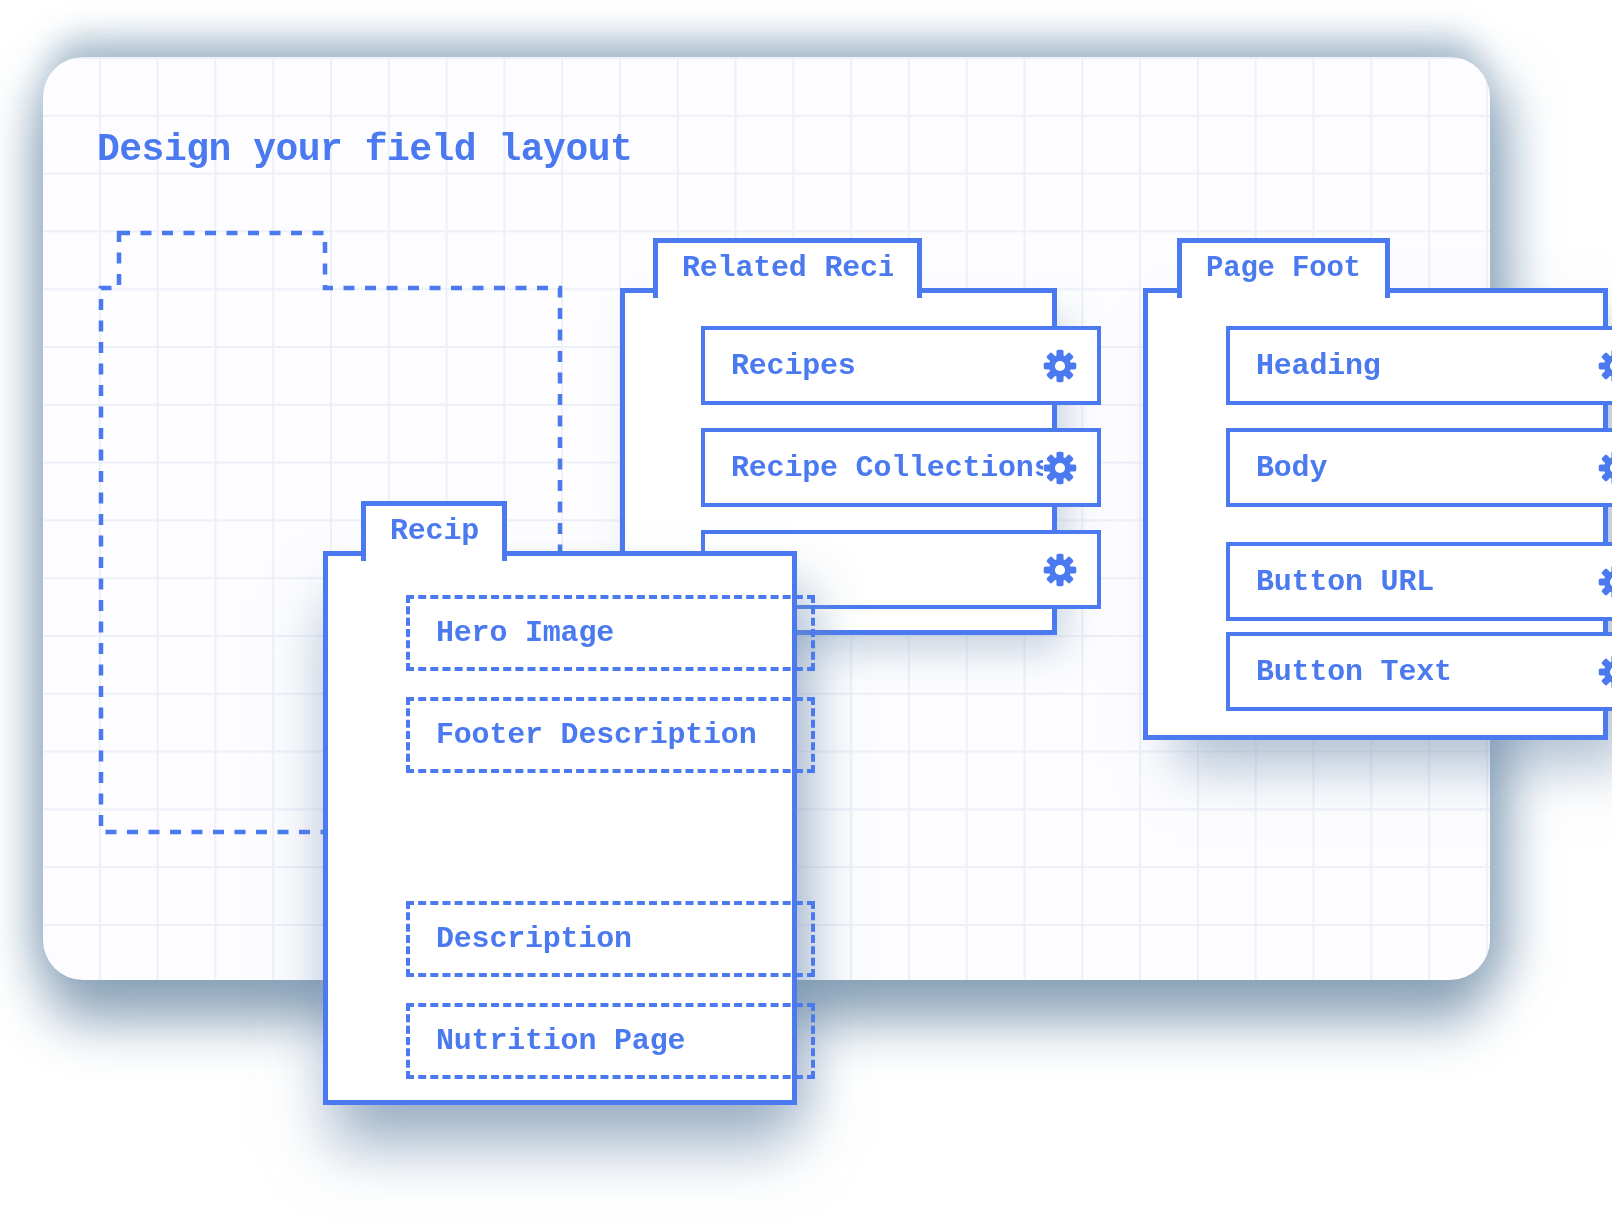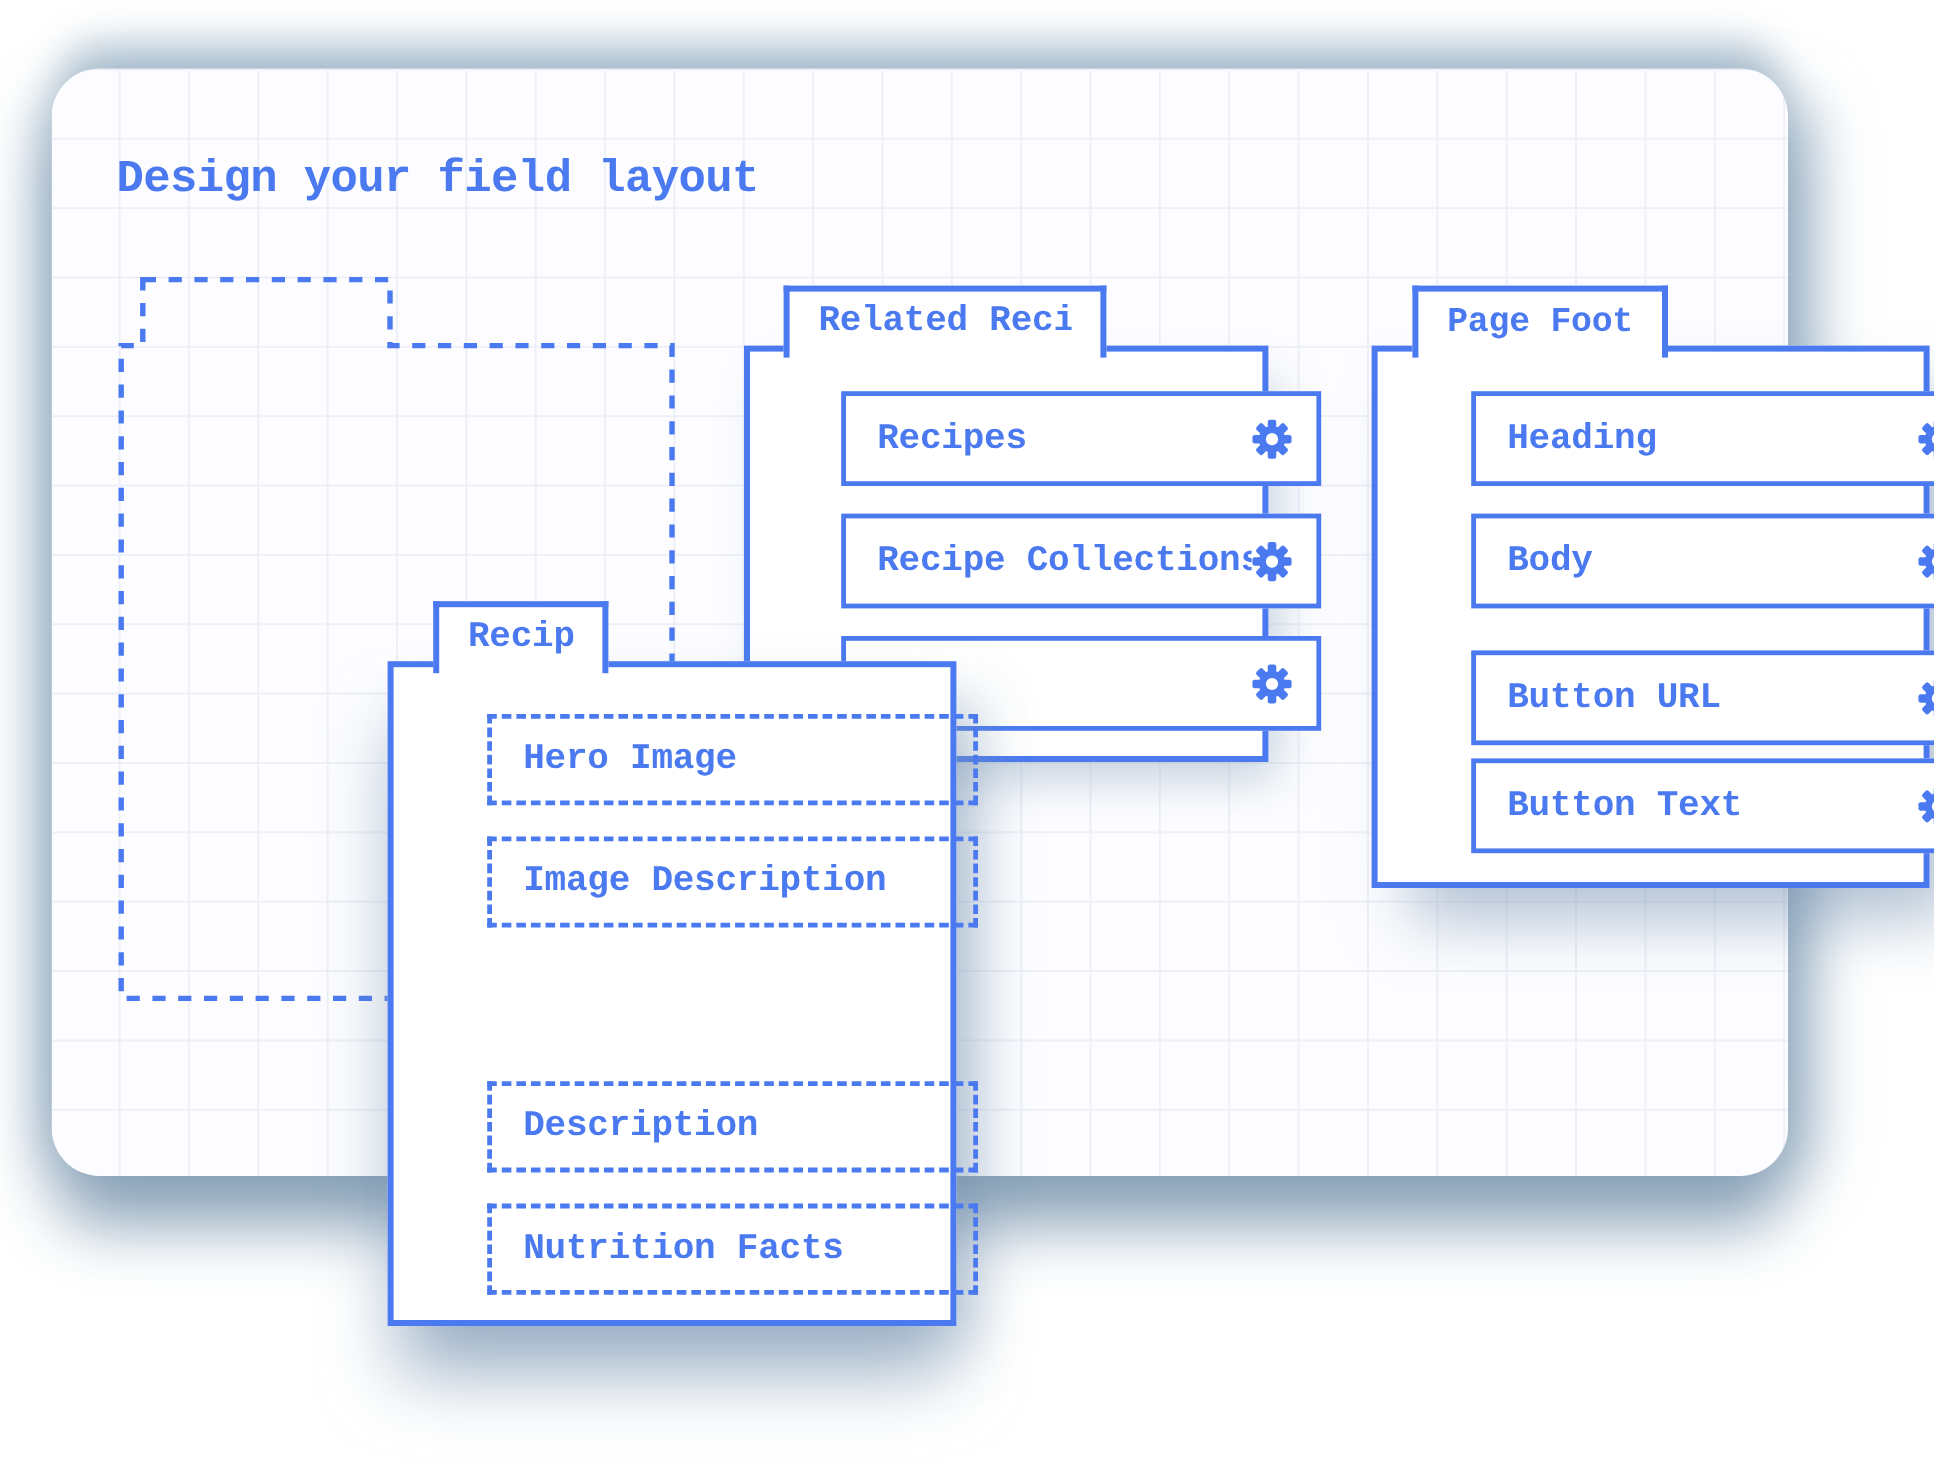--- a/index.html
+++ b/index.html
@@ -170,23 +170,23 @@
   </div>
 
   <div class="card card-recipe">
     <div class="tab">
       <span class="label">Recipe</span>
     </div>
     <div class="field-row" style="top:39px">
       <span class="label">Hero Image</span>
     </div>
     <div class="field-row" style="top:141px">
-      <span class="label">Image Description</span>
+      <span class="label">Footer Description</span>
     </div>
     <div class="field-row" style="top:345px">
       <span class="label">Description</span>
     </div>
     <div class="field-row" style="top:447px">
-      <span class="label">Nutrition Facts</span>
+      <span class="label">Nutrition Page</span>
     </div>
   </div>
 
 </div>
 
 </body></html>

